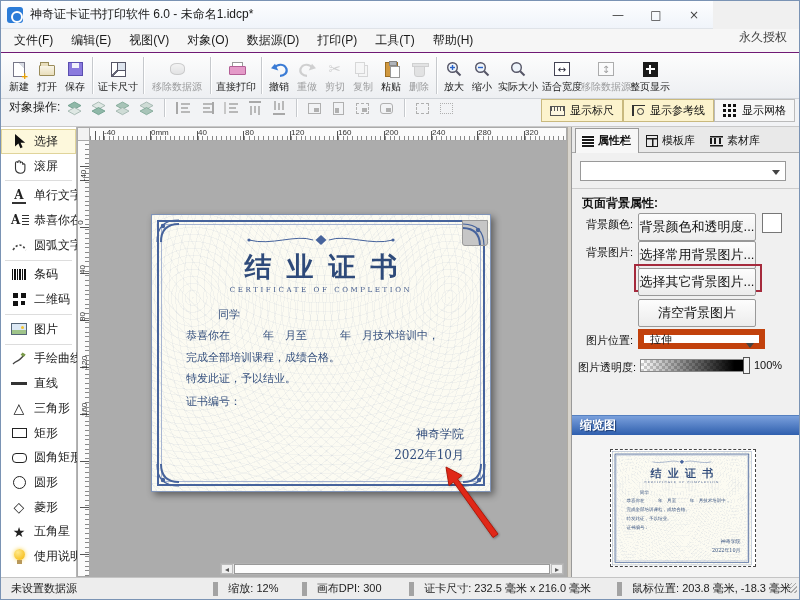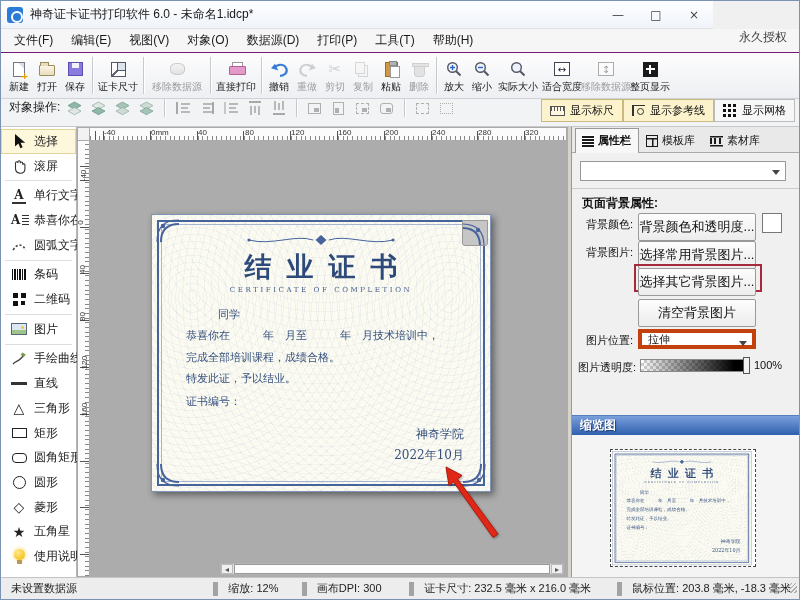--- a/index.html
+++ b/index.html
@@ -129,21 +129,21 @@
 .tmi{width:12px;height:12px;border:1.5px solid #1a1a1a;background:linear-gradient(#1a1a1a,#1a1a1a) 0 2.5px/100% 1.5px no-repeat,linear-gradient(#1a1a1a,#1a1a1a) 5px 2.5px/1.5px 100% no-repeat}
 .mti{width:13px;height:12px;background:repeating-linear-gradient(90deg,#1a1a1a 0 2px,transparent 2px 4.4px) 0 3.5px/13px 6px no-repeat,linear-gradient(#1a1a1a,#1a1a1a) 0 10.5px/13px 1.5px no-repeat,linear-gradient(#1a1a1a,#1a1a1a) 0 1.5px/13px 1.5px no-repeat}
 #pdrop{position:absolute;left:8px;top:34px;width:206px;height:20px;background:#fff;border:1px solid #999}
 .ddarr{position:absolute;right:5px;top:8px;width:0;height:0;border-left:4px solid transparent;border-right:4px solid transparent;border-top:5px solid #444}
 #pdivide{position:absolute;left:0;top:61px;width:100%;height:1px;background:#ccc}
 .ptitle{position:absolute;left:10px;top:68px;font-weight:bold;font-size:12px;color:#111}
 .plab{position:absolute;font-size:11px;color:#111}
 .pbtn{position:absolute;height:28px;background:linear-gradient(#fdfdfd,#ececec);border:1px solid #999;font-size:13px;color:#111;display:flex;align-items:center;justify-content:center;border-radius:2px}
 #swatch{position:absolute;left:190px;top:86px;width:20px;height:20px;background:#fff;border:1px solid #777}
 #redbox{position:absolute;left:62px;top:137px;width:128px;height:28px;border:2px solid #a52a3c}
-#posddl{position:absolute;left:66px;top:202px;width:118px;height:20px;background:#fff;border:4px solid #c2410c;font-size:11px;display:flex;align-items:center;padding-left:6px}
+#posddl{position:absolute;left:66px;top:202px;width:127px;height:20px;background:#fff;border:6px solid #c2410c;font-size:11px;display:flex;align-items:center;padding-left:6px}
 #slider{position:absolute;left:68px;top:232px;width:108px;height:13px;border:1px solid #888;background:linear-gradient(45deg,#cfcfcf 25%,transparent 25% 75%,#cfcfcf 75%) 0 0/6px 6px,linear-gradient(45deg,#cfcfcf 25%,transparent 25% 75%,#cfcfcf 75%) 3px 3px/6px 6px,#fff}
 #slider .fade{position:absolute;inset:0;background:linear-gradient(90deg,rgba(0,0,0,0),#000 88%)}
 #shandle{position:absolute;right:-3px;top:-3px;width:7px;height:17px;background:#f2f2f2;border:1px solid #555}
 #sval{position:absolute;left:182px;top:232px;font-size:11px;color:#111}
 #thumbhdr{position:absolute;left:0;top:288px;width:100%;height:20px;background:linear-gradient(#7aa0dc,#2f5fae);color:#fff;font-weight:bold;font-size:12px;display:flex;align-items:center;padding-left:8px;text-shadow:1px 1px 1px #1c3c74;border-top:1px solid #5580c0}
 #thumbarea{position:absolute;left:0;top:308px;width:100%;height:142px;background:#f4f4f4}
 #thumbbox{position:absolute;left:38px;top:14px;width:146px;height:118px;border:1px dashed #444;background:#fff;overflow:hidden}
 #thumbscale{transform:scale(.41);transform-origin:2px 2px;width:340px;height:278px}
 #thumbscale .cert{box-shadow:none;left:0;top:0}
 

